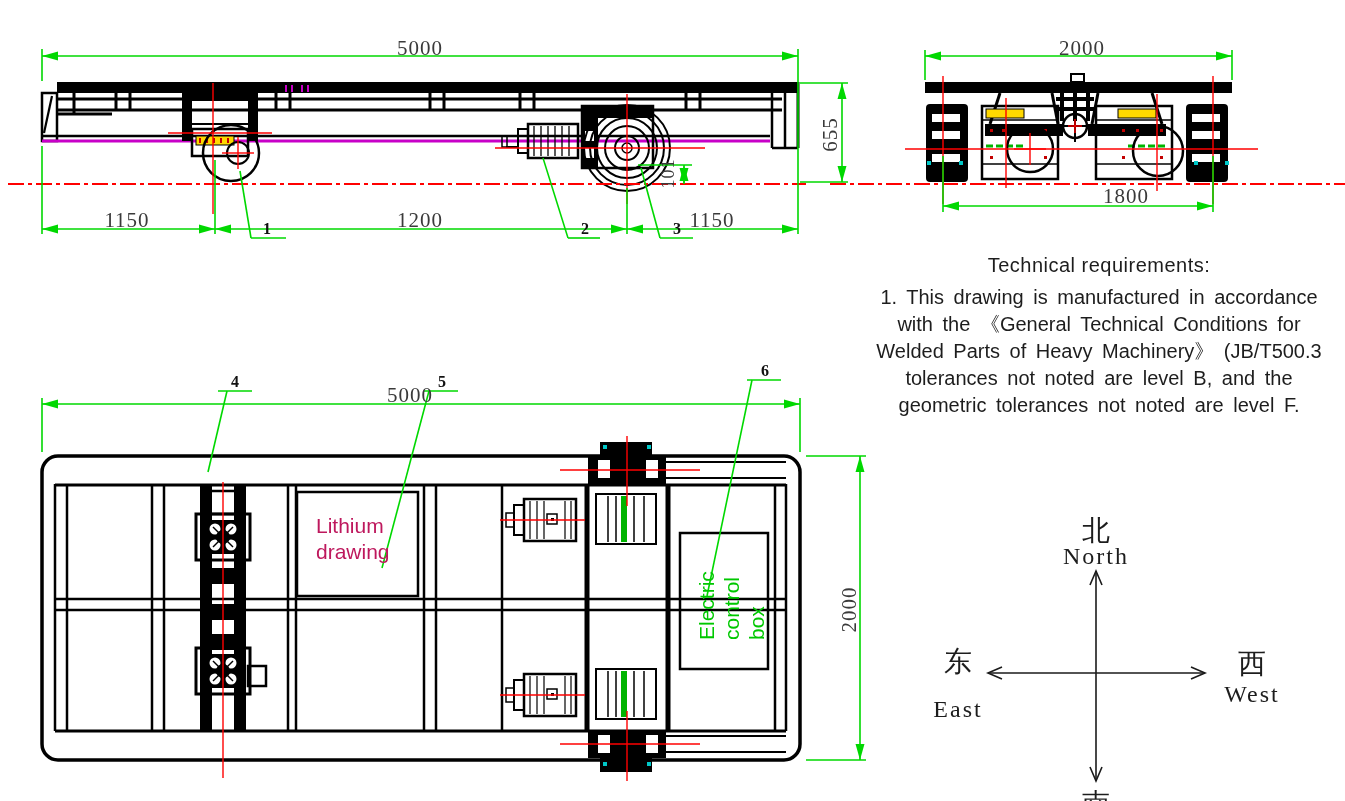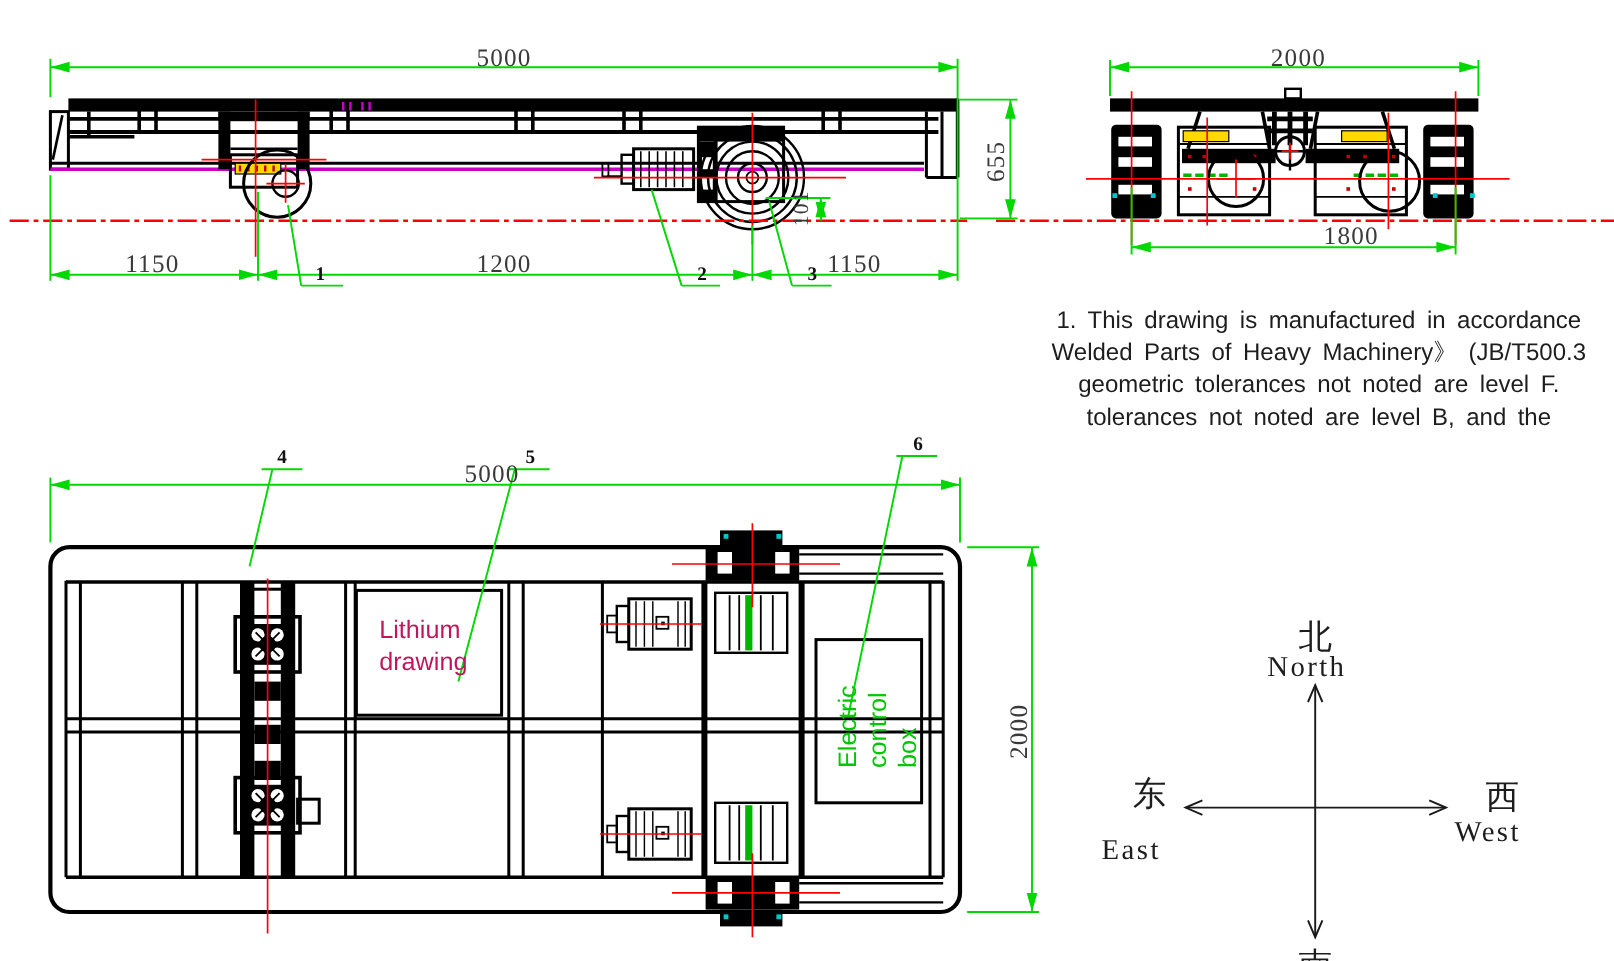--- a/index.html
+++ b/index.html
@@ -15,21 +15,21 @@
             font-size:21px;line-height:26px;}
   .ctrlbox{position:absolute;left:694px;top:604px;width:120px;height:78px;
            transform:rotate(-90deg);transform-origin:0 0;color:#00c800;
            font-family:"Liberation Sans",sans-serif;font-size:21px;line-height:25px;}
   .tech{position:absolute;left:860px;top:218px;width:478px;text-align:center;color:#1d1d1d;
         font-family:"Liberation Sans",sans-serif;}
   .tech .title{font-size:20px;margin-bottom:7px;letter-spacing:0.5px;}
   .tech .tline{font-size:20px;line-height:27px;word-spacing:4px;}
   .cjk{position:absolute;text-align:center;color:#1d1d1d;font-size:28px;
        font-family:"Liberation Serif",serif;}
-  .cdir{position:absolute;text-align:left;color:#1d1d1d;font-size:24px;letter-spacing:2px;
+  .cdir{position:absolute;text-align:center;color:#1d1d1d;font-size:24px;letter-spacing:2px;
         font-family:"Liberation Serif",serif;}
 </style>
 </head>
 <body>
 
 <div class="canvas">
 
 <svg width="1345" height="801" viewBox="0 0 1345 801">
   <defs>
     <marker id="ae" markerWidth="12" markerHeight="8" refX="10" refY="4" orient="auto">
@@ -447,24 +447,26 @@
     <div>drawing</div>
   </div>
 
   <div class="ctrlbox">
     <div>Electric</div>
     <div>control</div>
     <div>box</div>
   </div>
 
   <div class="tech">
+    <div class="title">Technical requirements:</div>
     <div class="tline">1. This drawing is manufactured in accordance</div>
+    <div class="tline">with the 《General Technical Conditions for</div>
     <div class="tline">Welded Parts of Heavy Machinery》 (JB/T500.3</div>
+    <div class="tline">tolerances not noted are level B, and the</div>
     <div class="tline">geometric tolerances not noted are level F.</div>
-    <div class="tline">tolerances not noted are level B, and the</div>
   </div>
 
   <div class="cjk" style="left:1066px;top:476px;width:60px;">北</div>
   <div class="cdir" style="left:1056px;top:507px;width:80px;">North</div>
   <div class="cjk" style="left:928px;top:607px;width:60px;">东</div>
   <div class="cdir" style="left:918px;top:660px;width:80px;">East</div>
   <div class="cjk" style="left:1222px;top:609px;width:60px;">西</div>
   <div class="cdir" style="left:1212px;top:645px;width:80px;">West</div>
   <div class="cjk" style="left:1066px;top:749px;width:60px;">南</div>
   <div class="cdir" style="left:1056px;top:779px;width:80px;">South</div>

